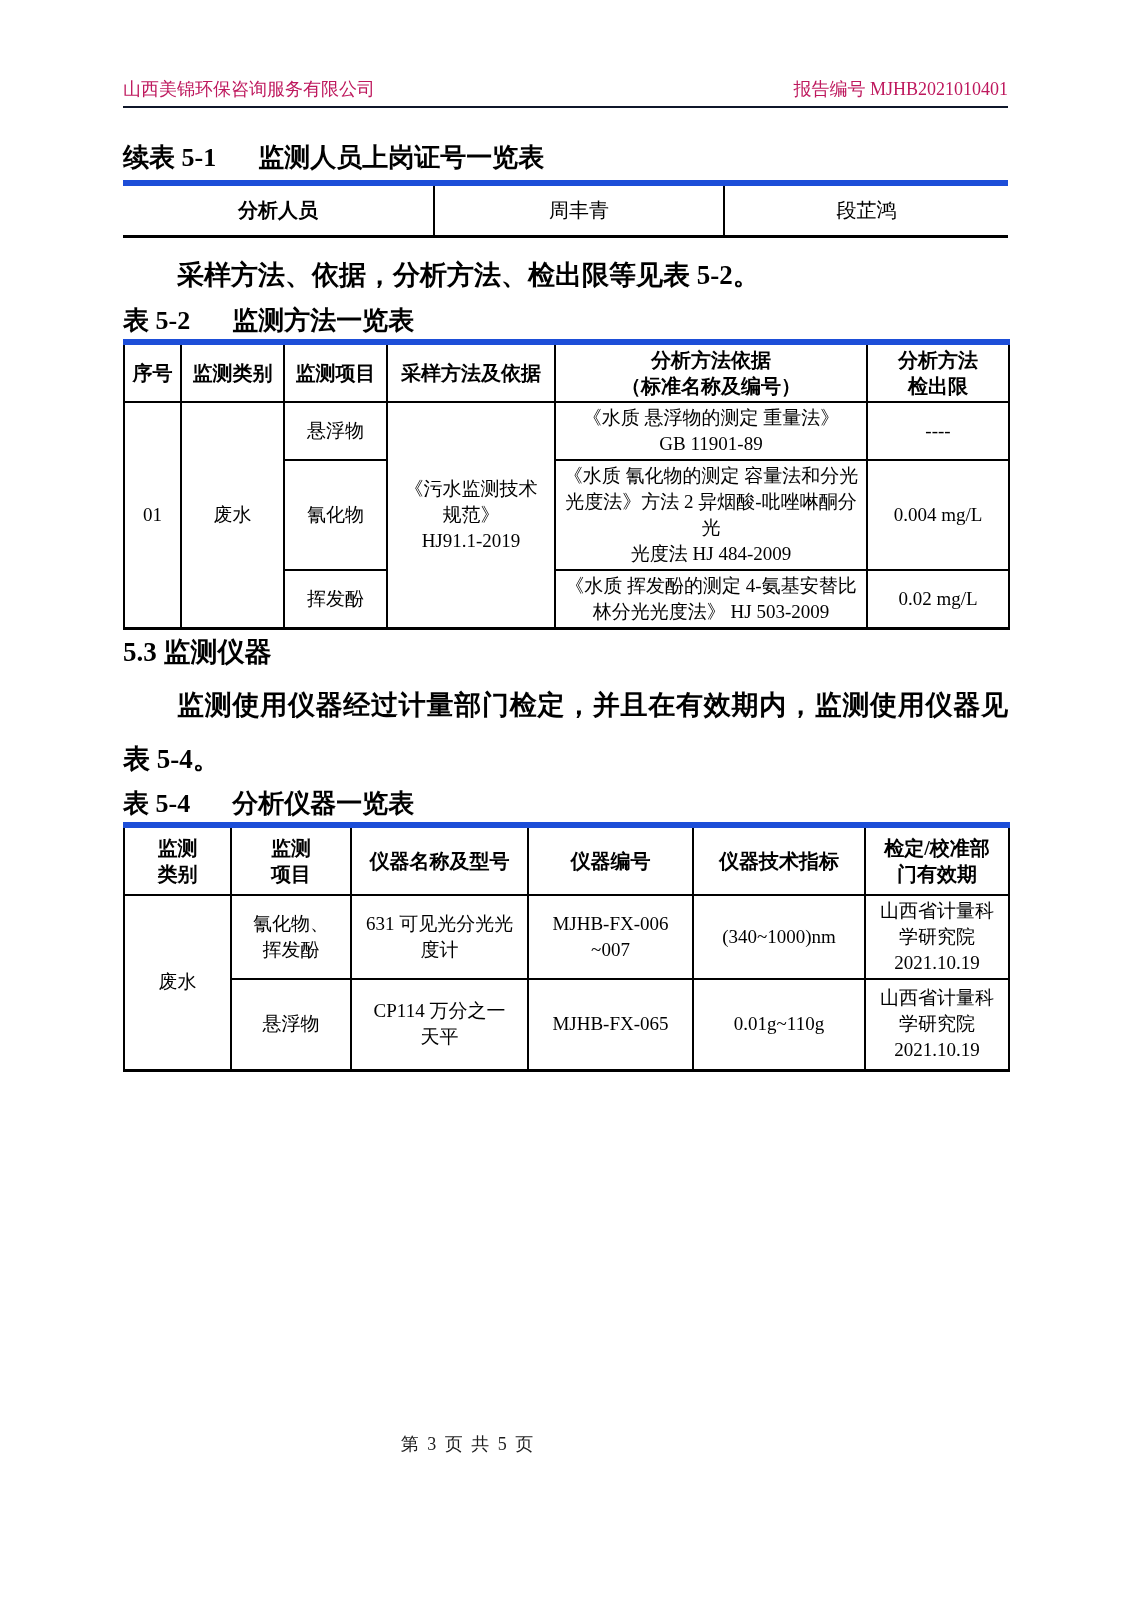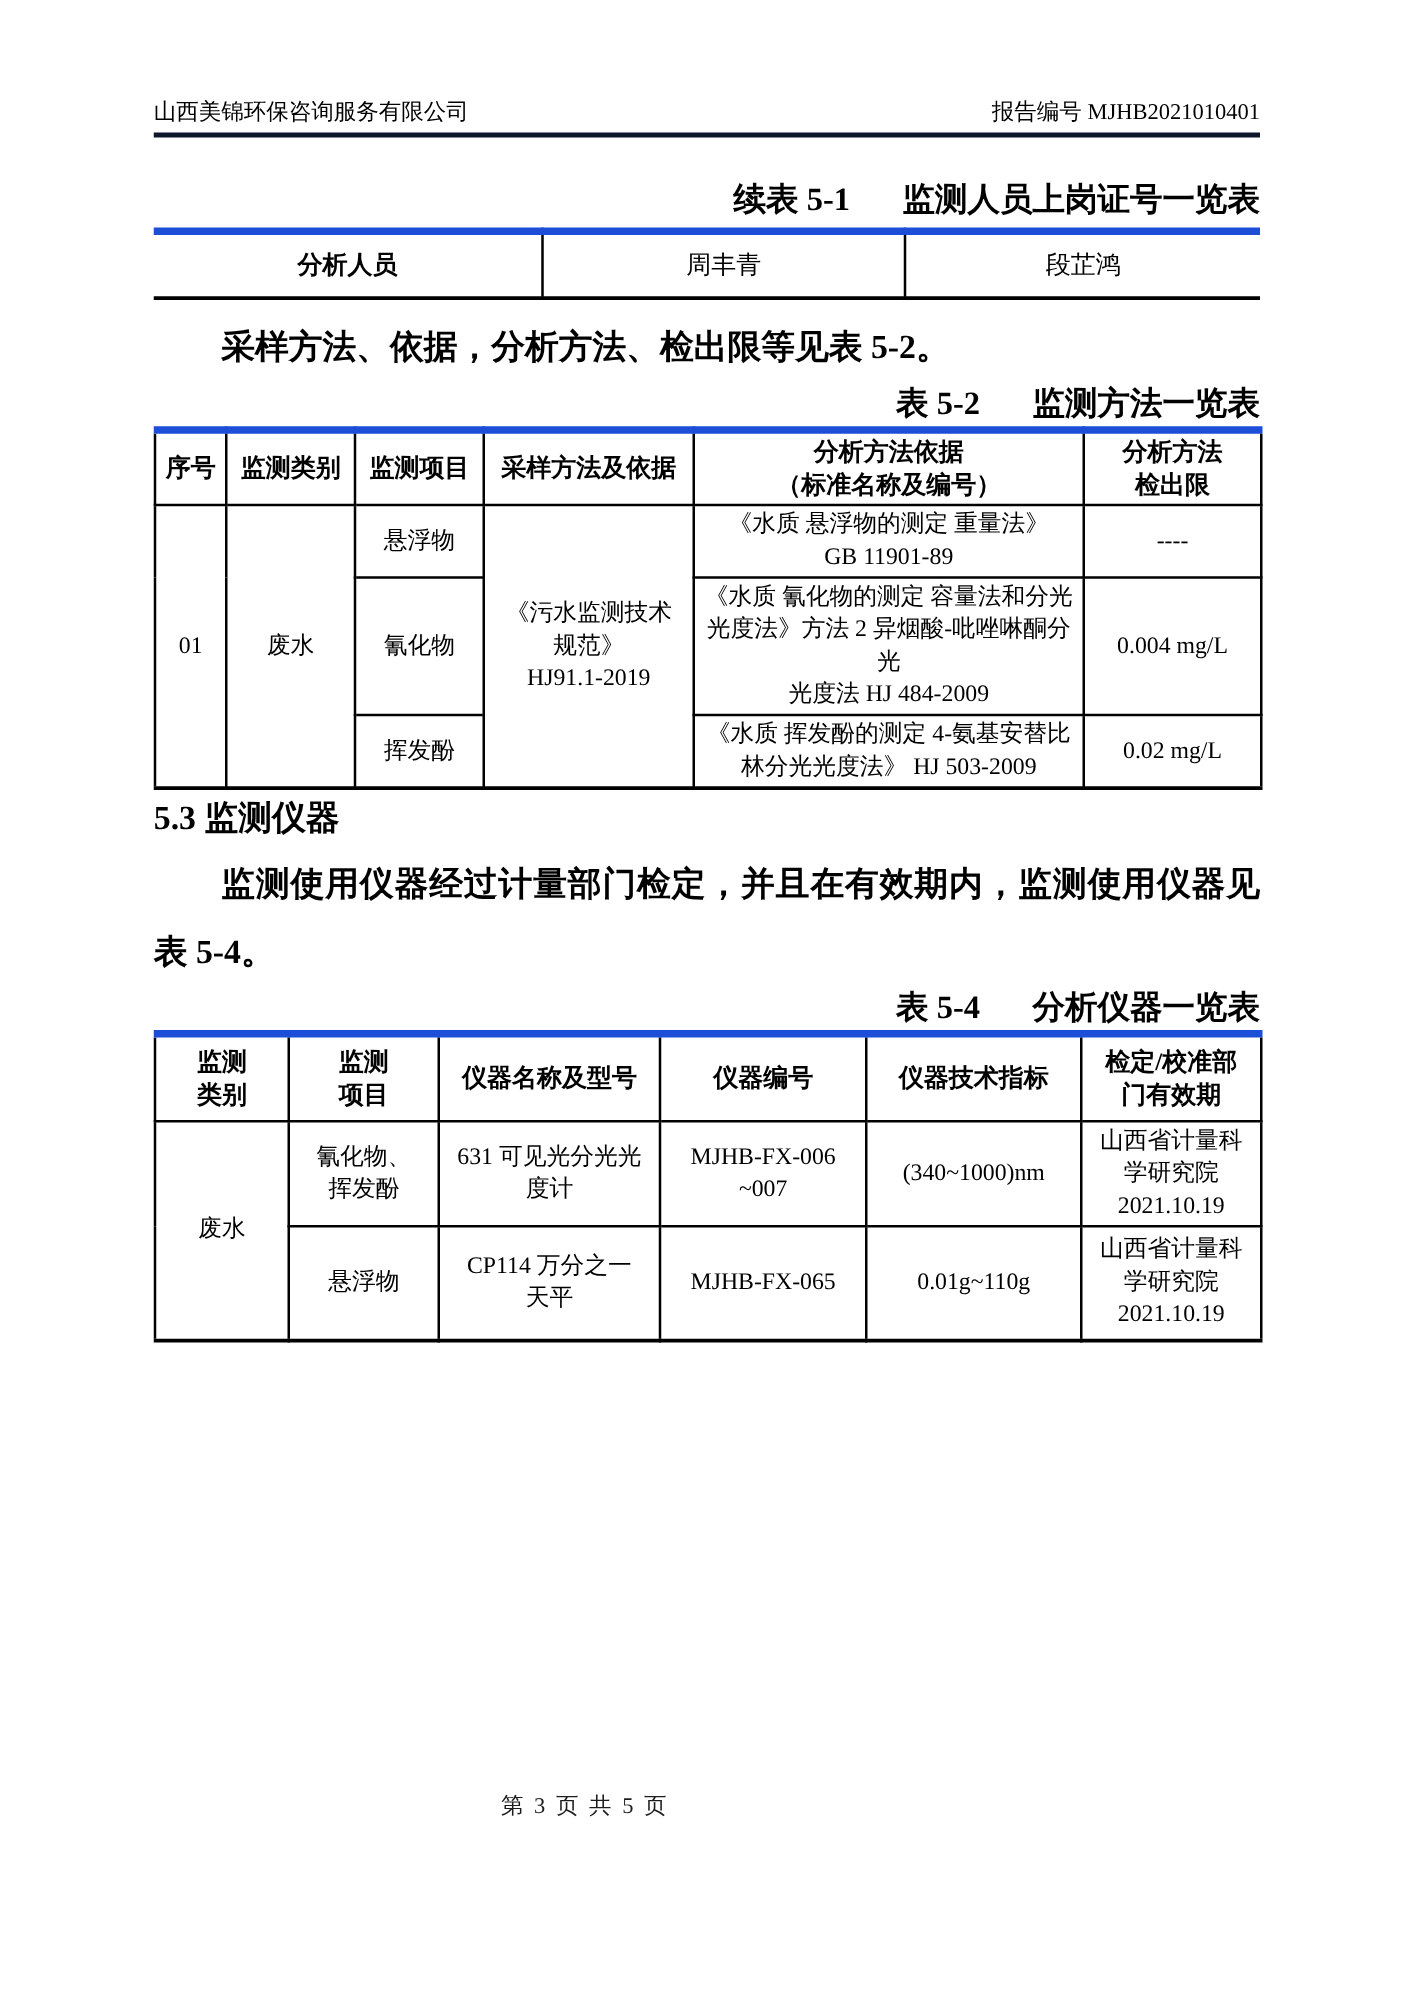--- a/index.html
+++ b/index.html
@@ -17,28 +17,28 @@
     width: 1131px;
   }
   
   .doc-header {
     margin-top: 78px;
     display: flex;
     justify-content: space-between;
     align-items: flex-end;
     font-size: 18px;
     line-height: 22px;
-    color: #000000;
-    border-bottom: 4px solid #0f172a;
+    color: #be185d;
+    border-bottom: 2px solid #0f172a;
     padding-bottom: 6px;
   }
   
   .tbl-title {
     display: flex;
-    justify-content: flex-end;
+    justify-content: flex-start;
     gap: 42px;
     font-weight: bold;
     font-size: 26px;
     line-height: 32px;
   }
   .title-1 { margin-top: 34px; }
   .title-2 { margin-top: 2px; }
   .title-3 { margin-top: 2px; }
   
   .sec-heading {

